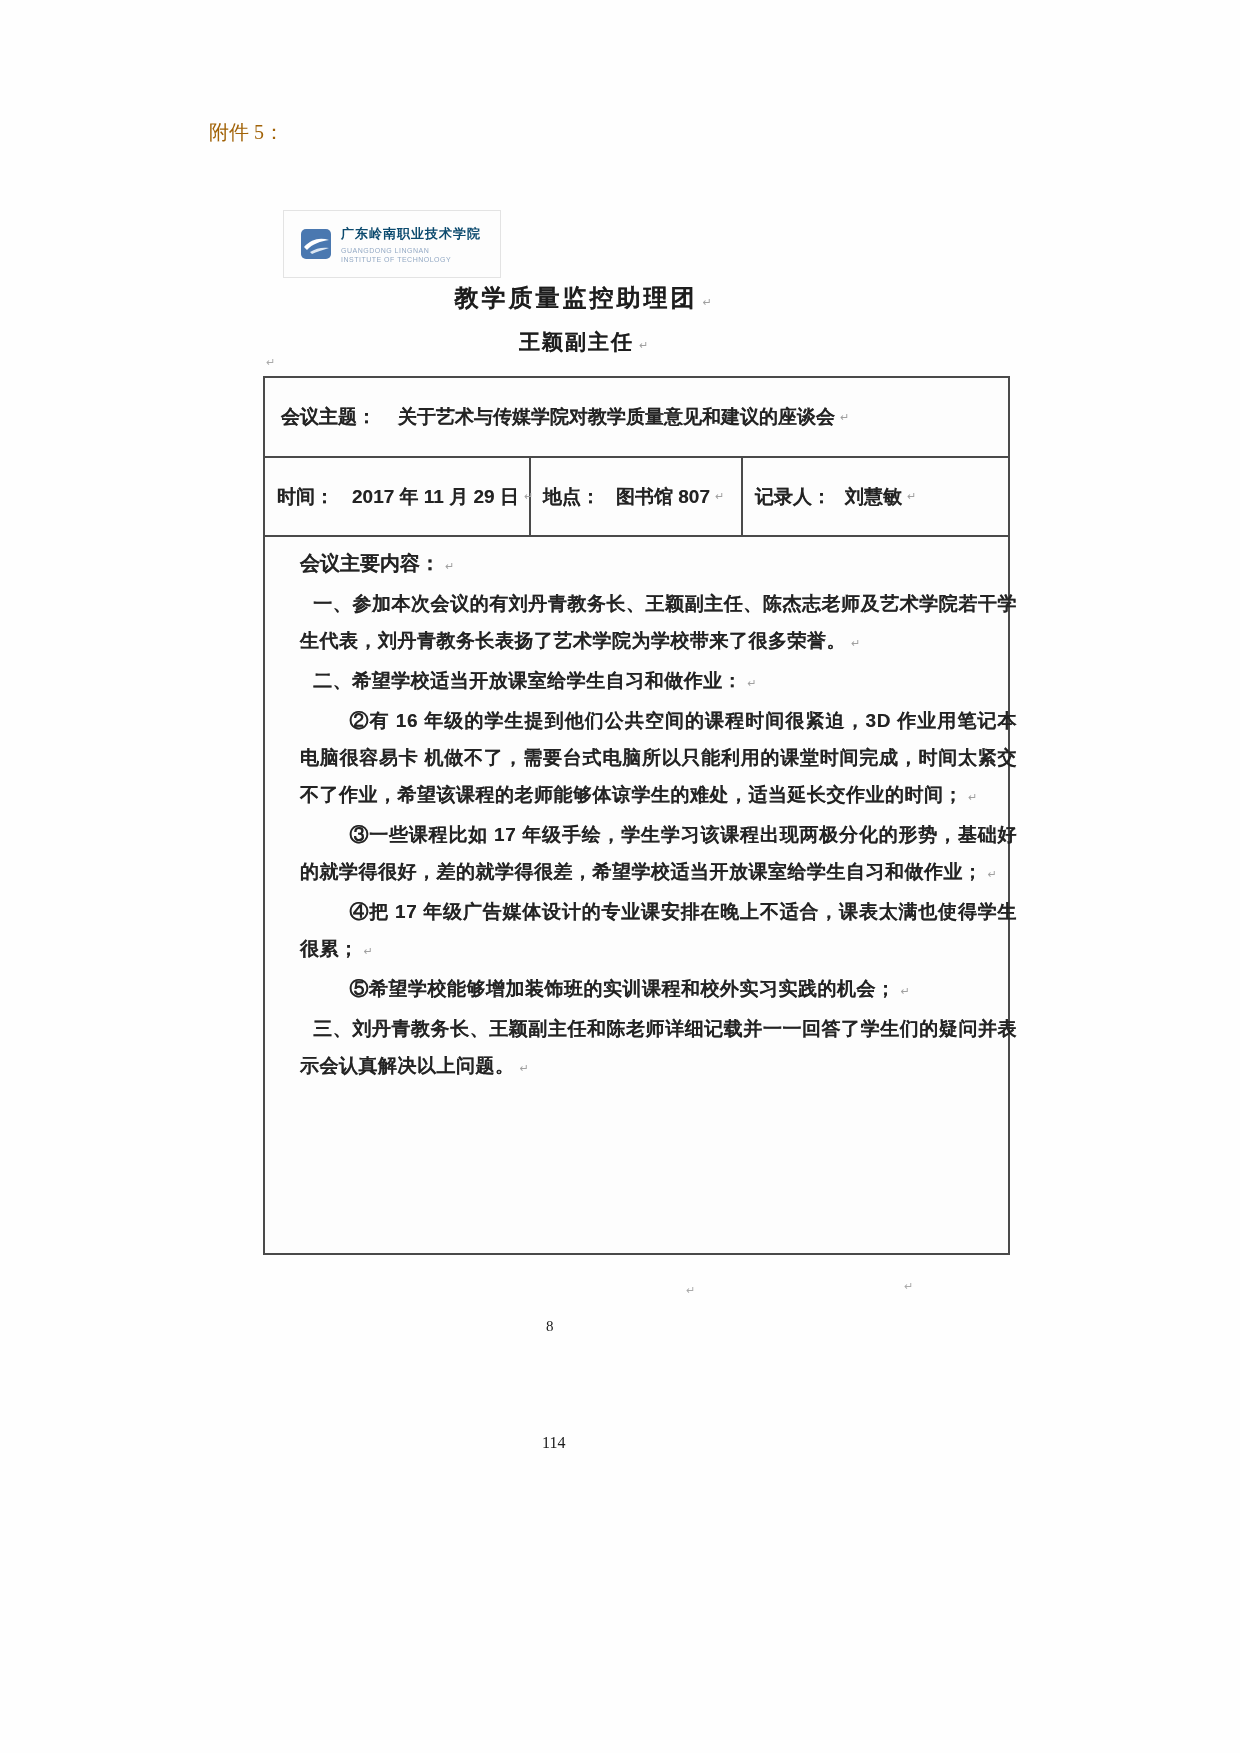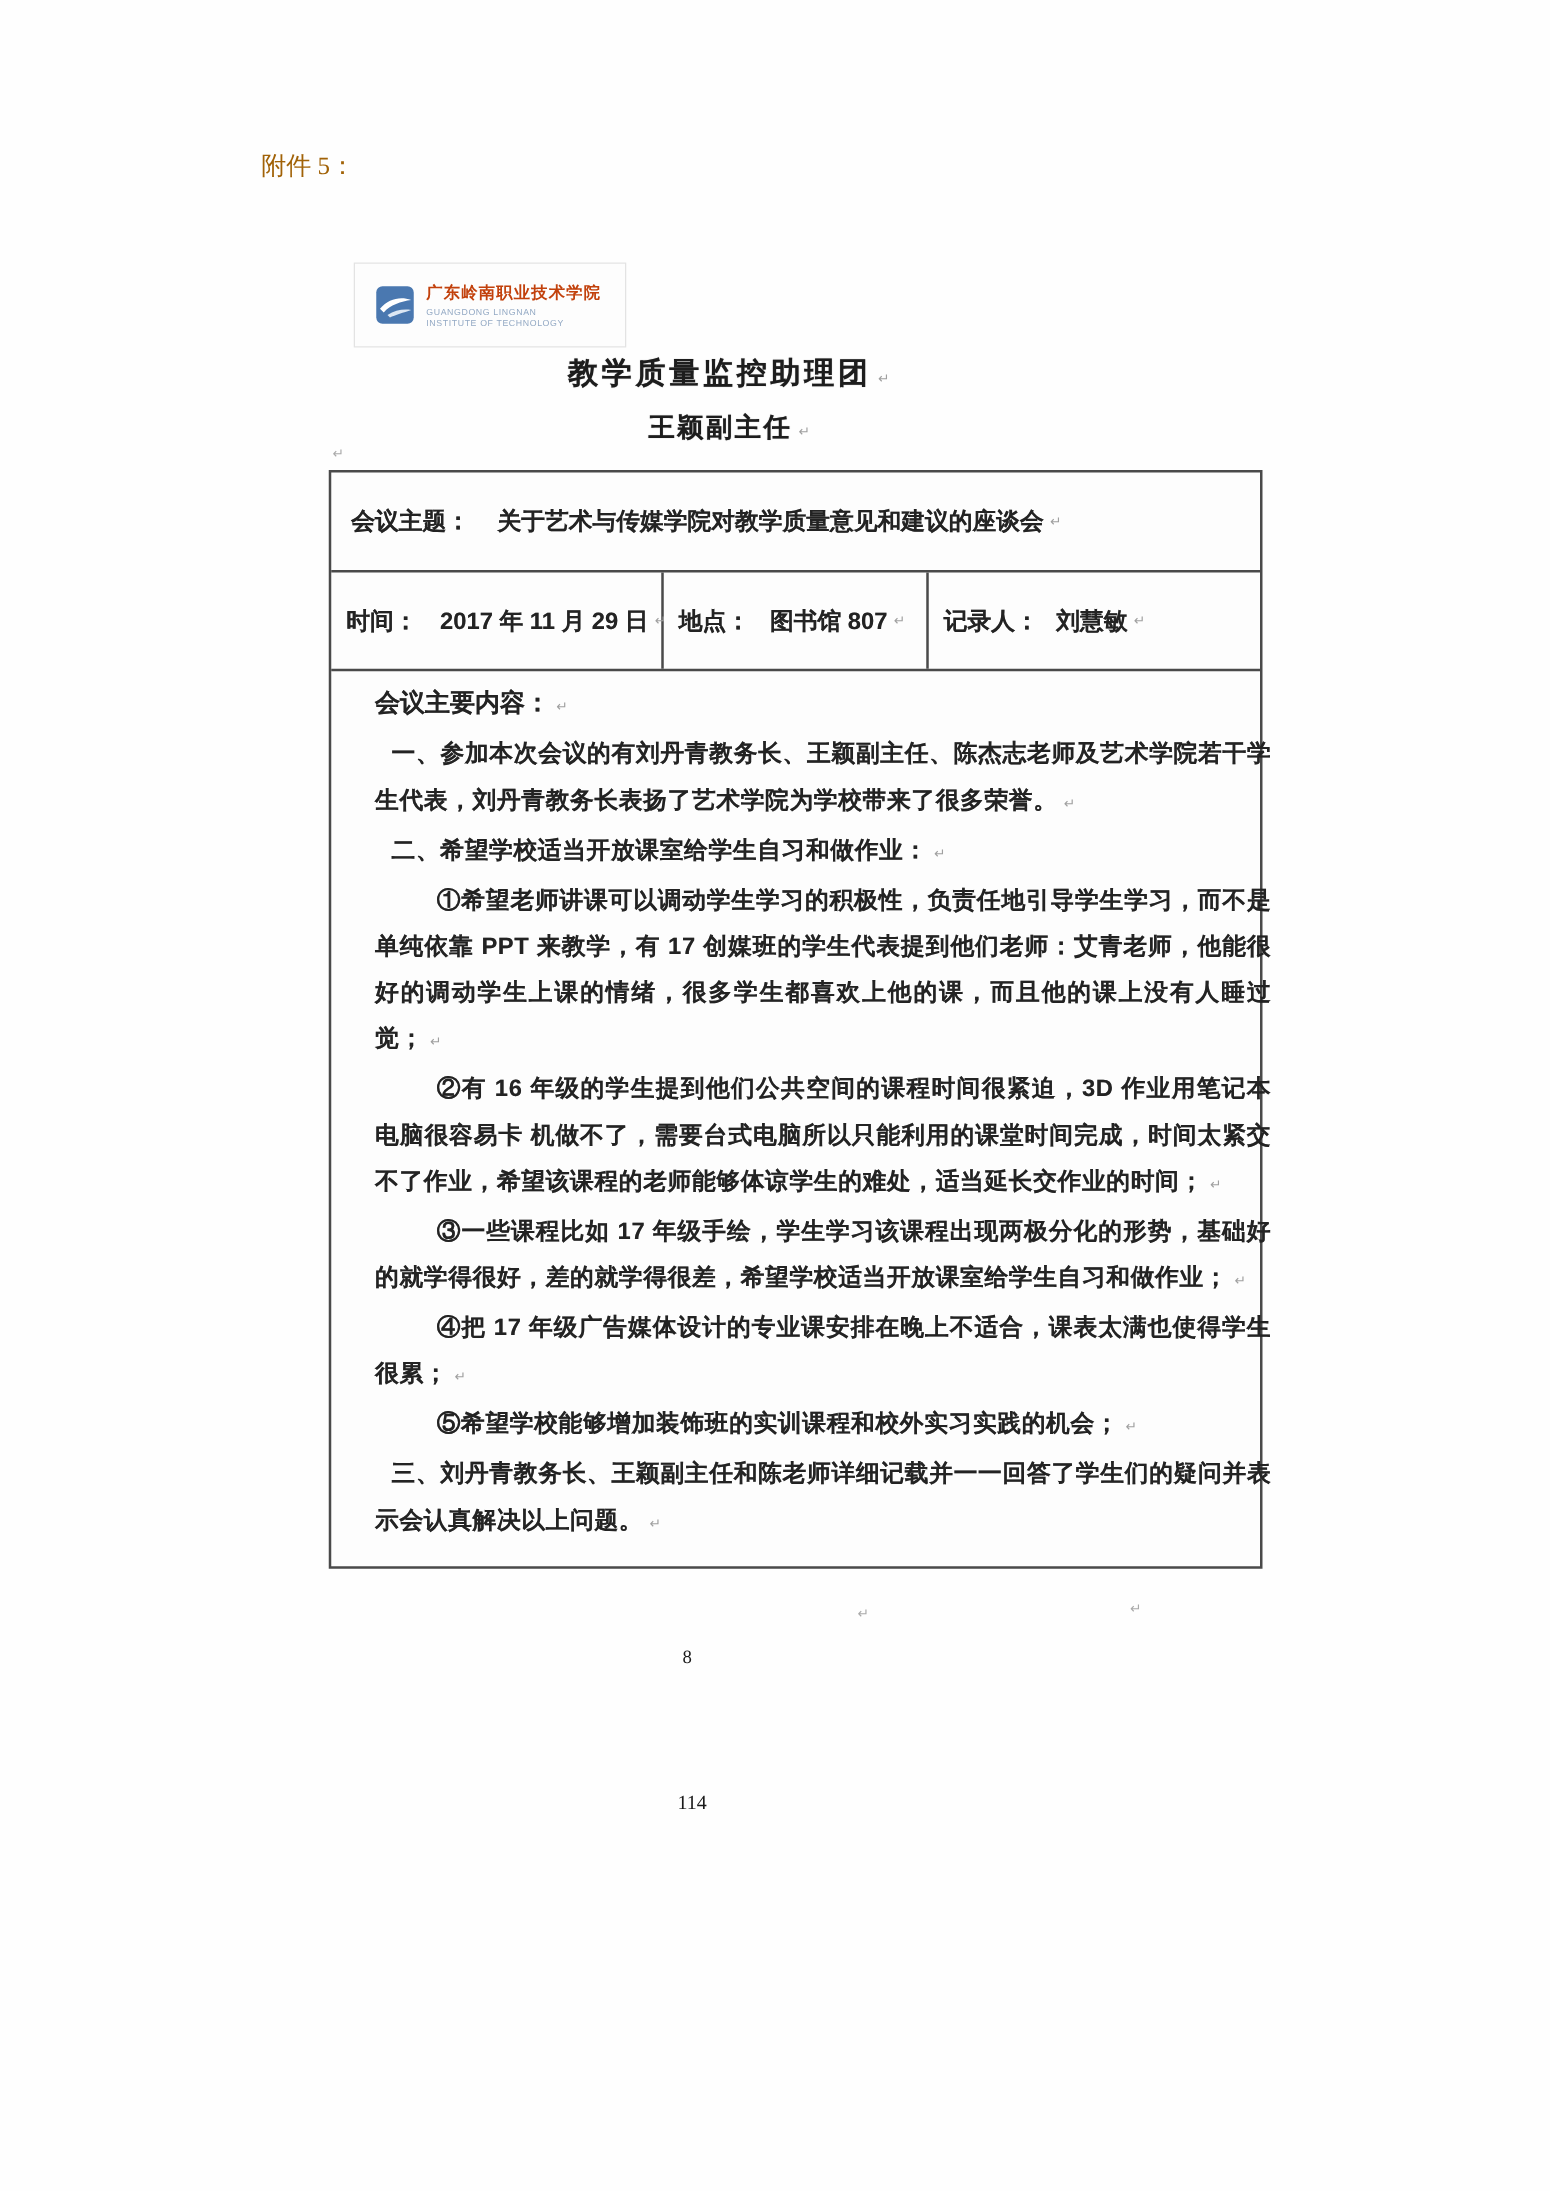--- a/index.html
+++ b/index.html
@@ -34,21 +34,21 @@
     align-items: center;
     padding-left: 16px;
     gap: 9px;
     background: #fdfdfd;
   }
   .logo-mark { width: 32px; height: 34px; flex: 0 0 auto; }
   .logo-text { display: flex; flex-direction: column; }
   .logo-cn {
     font-size: 13px;
     font-weight: 700;
-    color: #c2410c;
+    color: #0c4a6e;
     letter-spacing: 1px;
     white-space: nowrap;
   }
   .logo-en {
     margin-top: 3px;
     font-size: 7px;
     line-height: 9px;
     color: #93a9c4;
     letter-spacing: 0.5px;
   }
@@ -221,21 +221,20 @@
       </div>
     </div>
 
     <div class="trow content-row">
       <div class="content-label">
         <span>会议主要内容：</span><span class="rmark">↵</span>
       </div>
 
       <p class="para p-dash"><span>一、参加本次会议的有刘丹青教务长、王颖副主任、陈杰志老师及艺术学院若干学生代表，刘丹青教务长表扬了艺术学院为学校带来了很多荣誉。</span><span class="rmark">↵</span></p>
       <p class="para p-dash"><span>二、希望学校适当开放课室给学生自习和做作业：</span><span class="rmark">↵</span></p>
-      <p class="para p-circle"><span>①希望老师讲课可以调动学生学习的积极性，负责任地引导学生学习，而不是单纯依靠 PPT 来教学，有 17 创媒班的学生代表提到他们老师：艾青老师，他能很好的调动学生上课的情绪，很多学生都喜欢上他的课，而且他的课上没有人睡过觉；</span><span class="rmark">↵</span></p>
       <p class="para p-circle"><span>②有 16 年级的学生提到他们公共空间的课程时间很紧迫，3D 作业用笔记本电脑很容易卡 机做不了，需要台式电脑所以只能利用的课堂时间完成，时间太紧交不了作业，希望该课程的老师能够体谅学生的难处，适当延长交作业的时间；</span><span class="rmark">↵</span></p>
       <p class="para p-circle"><span>③一些课程比如 17 年级手绘，学生学习该课程出现两极分化的形势，基础好的就学得很好，差的就学得很差，希望学校适当开放课室给学生自习和做作业；</span><span class="rmark">↵</span></p>
       <p class="para p-circle"><span>④把 17 年级广告媒体设计的专业课安排在晚上不适合，课表太满也使得学生很累；</span><span class="rmark">↵</span></p>
       <p class="para p-circle"><span>⑤希望学校能够增加装饰班的实训课程和校外实习实践的机会；</span><span class="rmark">↵</span></p>
       <p class="para p-dash"><span>三、刘丹青教务长、王颖副主任和陈老师详细记载并一一回答了学生们的疑问并表示会认真解决以上问题。</span><span class="rmark">↵</span></p>
     </div>
 
   </div>
 
   <div class="pgnum pg-inner">8</div>

